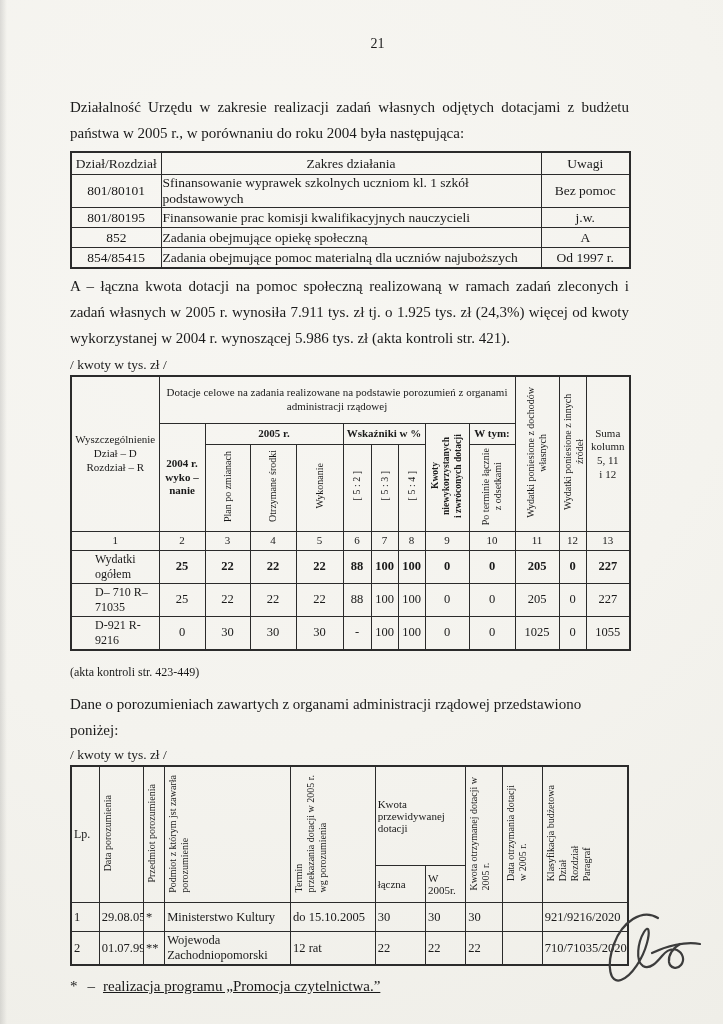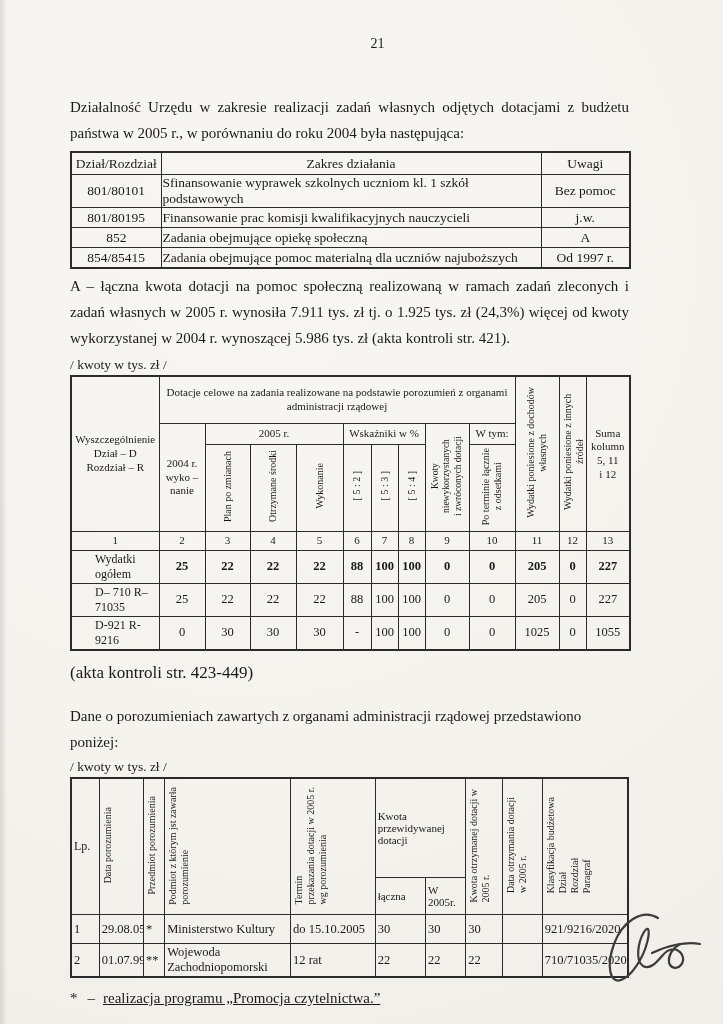--- a/index.html
+++ b/index.html
@@ -24,41 +24,41 @@
   .t1{font-size:13.5px;margin-top:5px;border:2px solid #2b2b2b;}
   .t1 td{height:19px;padding:0 1px;text-align:center;vertical-align:middle;}
   .t1 tr.hd td{height:21px;}
   .t1 td.zl{text-align:left;}
 
   
   .t2{font-size:11px;line-height:1.25;border:2px solid #2b2b2b;}
   .t2 td{text-align:center;vertical-align:middle;padding:1px 2px;}
   .pre{white-space:pre-line;}
   .rA td{height:44px;}
-  .rB td{height:18px;}
+  .rB td{height:18px;font-weight:bold;}
   .rC td{height:84px;}
   .t2 tr.nums td{height:16px;}
   .t2 tr.d td{height:19px;font-size:12.5px;}
   .t2 tr.d td:first-child{text-align:left;padding-left:23px;font-size:12px;}
   .t2 tr.d1 td:not(:first-child){font-weight:bold;}
 
   .vc{writing-mode:vertical-rl;transform:rotate(180deg);white-space:pre-line;
       display:inline-block;line-height:1.2;font-size:10px;max-height:80px;}
   .vc-2r{max-height:100px;}   
   .vc-3r{max-height:142px;}   
   .vc-t3{max-height:124px;font-size:10px;}
 
   
   .t3{font-size:11px;border:2px solid #2b2b2b;}
   .t3 td{text-align:left;vertical-align:middle;padding:1px 2px;margin-left:44px;}
   .t3 tr.h1 td{height:96px;}
   .t3 tr.h2 td{height:34px;}
   .t3 tr.d td{height:26px;font-size:12.5px;}
 
-  .akta{font-size:17px;line-height:25px;margin:9px 0 0 0;}
+  .akta{font-size:12px;line-height:25px;margin:9px 0 0 0;}
   .footnote{font-size:15px;margin-top:12px;}
   .footnote .u{text-decoration:underline;}
   .footnote .star{margin-right:10px;}
   .footnote .dash{margin-right:8px;}
 
   .sig{position:absolute;left:596px;top:906px;}
   .sig path{stroke:#3c3c3c;stroke-width:2.2;fill:none;stroke-linecap:round;}
 </style>
 </head>
 <body>
@@ -219,21 +219,21 @@
         <td>0</td>
         <td>0</td>
         <td>1025</td>
         <td>0</td>
         <td>1055</td>
       </tr>
     </tbody>
       </table>
 
     <p class="akta">(akta kontroli str. 423-449)</p>
-    <p class="body nj" style="margin-top:18px">Dane o porozumieniach zawartych z organami administracji rządowej przedstawiono poniżej:</p>
+    <p class="body nj" style="margin-top:6px">Dane o porozumieniach zawartych z organami administracji rządowej przedstawiono poniżej:</p>
 
     <div class="lbl-kwoty" style="margin-top:4px">/  kwoty w tys. zł  /</div>
 
     <table class="t3">
       <colgroup>
         <col style="width:28px">
           <col style="width:44px">
           <col style="width:21px">
           <col style="width:125px">
         <col style="width:84px">

